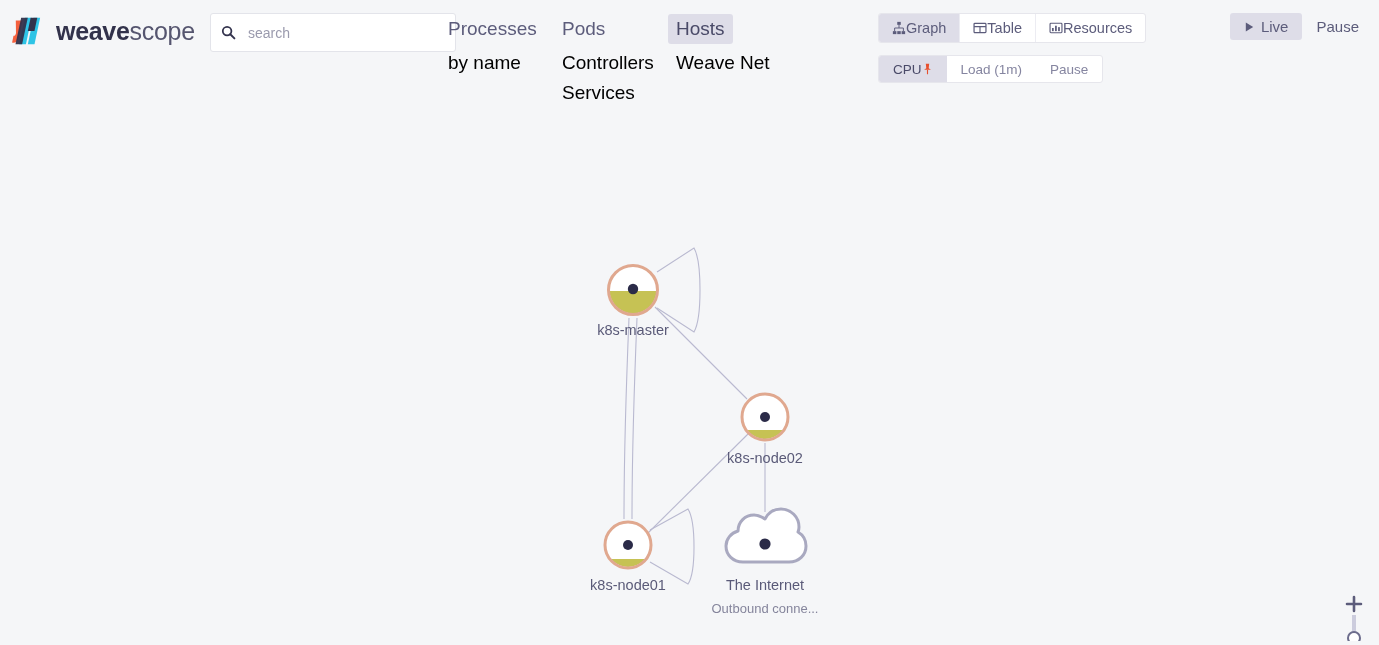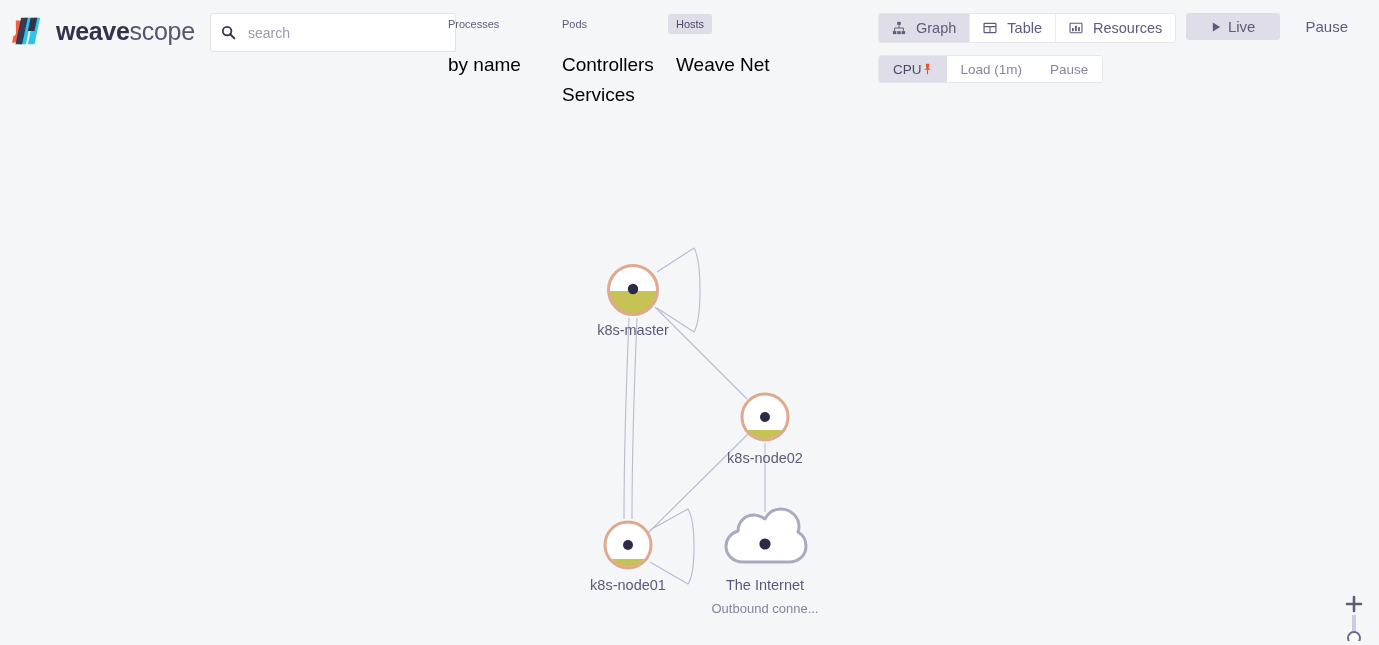--- a/index.html
+++ b/index.html
@@ -36,39 +36,39 @@
     border: none; outline: none; background: transparent;
     font-family: "Liberation Sans", sans-serif;
     font-size: 14px; color: #444; width: 150px;
   }
   #search-input::placeholder { color: #9a9aad; }
 
   
   #topo-nav { position: absolute; left: 440px; top: 14px; display: flex; gap: 0; }
   .topo-col { width: 114px; }
   .topo-parent {
-    font-size: 11px; color: #5c5c7b; padding: 4px 8px;
-    border-radius: 3px; display: inline-block; margin-bottom: 16px;
+    font-size: 19px; color: #5c5c7b; padding: 4px 8px;
+    border-radius: 3px; display: inline-block; margin-bottom: 4px;
     white-space: nowrap; cursor: pointer;
   }
   .topo-parent.selected { background: #dedde8; color: #4a4a68; }
   .topo-sub {
     font-size: 19px; color: #000000; padding: 4px 8px;
     display: block; white-space: nowrap; cursor: pointer;
   }
 
   
   #view-modes {
     position: absolute; left: 878px; top: 13px;
     height: 30px; display: flex;
     background: #ffffff; border: 1px solid #e6e6ec; border-radius: 3px;
     overflow: hidden;
   }
   .vm-btn {
-    display: flex; align-items: center; gap: 10px;
+    display: flex; align-items: center; gap: 0;
     padding: 0 13px; font-size: 14.5px; color: #5c5c7b;
     cursor: pointer; border-right: 1px solid #ececf2; height: 100%;
     white-space: nowrap;
   }
   .vm-btn:last-child { border-right: none; }
   .vm-btn.selected { background: #dedde8; }
   .vm-ico { width: 14px; height: 14px; flex: 0 0 auto; }
 
   #metric-select {
     position: absolute; left: 878px; top: 55px;
@@ -80,21 +80,21 @@
     display: flex; align-items: center; 
     padding: 0 14px; font-size: 13.5px; color: #8585a0;
     cursor: pointer; height: 100%; white-space: nowrap;
   }
   .ms-btn.selected { background: #dedde8; color: #4a4a68; }
   .pin-ico { width: 11px; height: 12px; flex: 0 0 auto; }
 
   #time-ctrl { position: absolute; right: 6px; top: 13px; display: flex; align-items: center; }
   .tc-btn {
     display: flex; align-items: center; gap: 6px;
-    padding: 5px 25px; font-size: 15px; color: #5c5c7b;
+    padding: 5px 14px; font-size: 15px; color: #5c5c7b;
     border-radius: 3px; cursor: pointer; white-space: nowrap;
   }
   .tc-btn.selected { background: #dedde8; }
   .play-ico { width: 11px; height: 12px; flex: 0 0 auto; }
 
   
   #graph { position: absolute; left: 0; top: 110px; width: 1379px; height: 535px; }
   #graph-svg { position: absolute; left: 0; top: -110px; width: 1379px; height: 645px; }
 
   .node-label {

